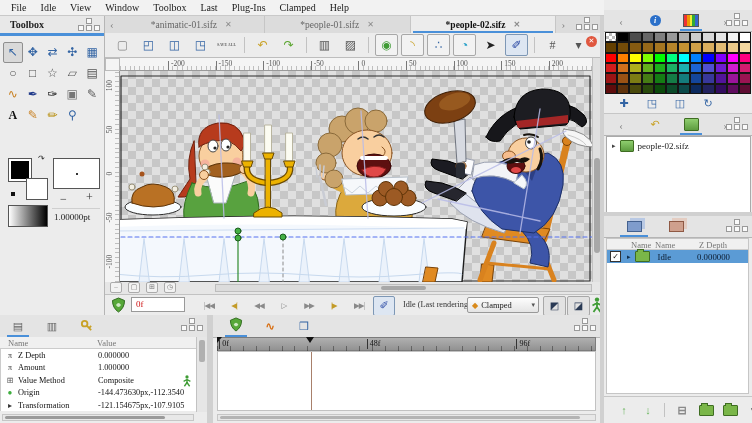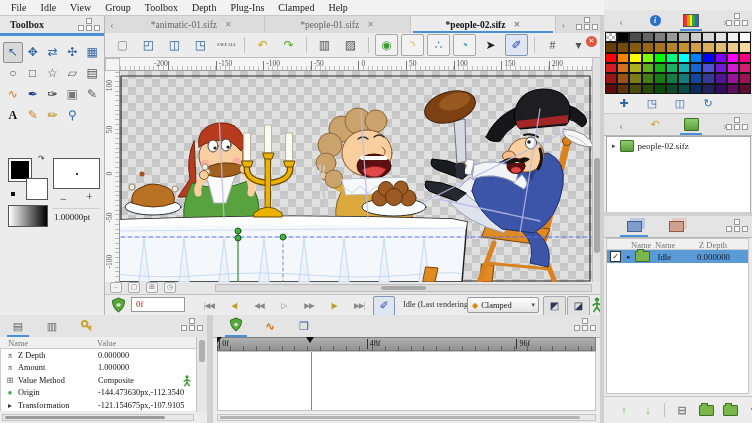--- a/index.html
+++ b/index.html
@@ -159,23 +159,23 @@
 </style>
 </head>
 <body>
 
 <div id="app">
 
   <div id="menubar" class="abs">
       <span class="mi">File</span>
       <span class="mi">Idle</span>
       <span class="mi">View</span>
-      <span class="mi">Group</span>
+      <span class="mi">Window</span>
       <span class="mi">Toolbox</span>
-      <span class="mi">Depth</span>
+      <span class="mi">Last</span>
       <span class="mi">Plug-Ins</span>
       <span class="mi">Clamped</span>
       <span class="mi">Help</span>
     </div>
 
   <div id="toolbox" class="abs panel">
     <div id="toolbox-header">
       <span id="toolbox-title">Toolbox</span>
       <span class="dock" style="right:2px;top:2px;">
           <i style="left:8px;top:0"></i>
@@ -335,21 +335,21 @@
         </div>
         <div class="tbtn">
           <span style="color: rgb(85, 85, 85);">▾</span>
         </div>
       </div>
     <div id="tb-close">✕</div>
 
     <div id="corner"></div>
     <div id="hruler">
         <span class="htick" style="left: 48px;"></span>
-        <span class="hlabel" style="left: 34px;">-200</span>
+        <span class="hlabel" style="left: 51px;">-200</span>
         <span class="htick" style="left: 95.6px;"></span>
         <span class="hlabel" style="left: 98.6px;">-150</span>
         <span class="htick" style="left: 143.2px;"></span>
         <span class="hlabel" style="left: 146.2px;">-100</span>
         <span class="htick" style="left: 190.8px;"></span>
         <span class="hlabel" style="left: 193.8px;">-50</span>
         <span class="htick" style="left: 238.4px;"></span>
         <span class="hlabel" style="left: 241.4px;">0</span>
         <span class="htick" style="left: 286px;"></span>
         <span class="hlabel" style="left: 289px;">50</span>

